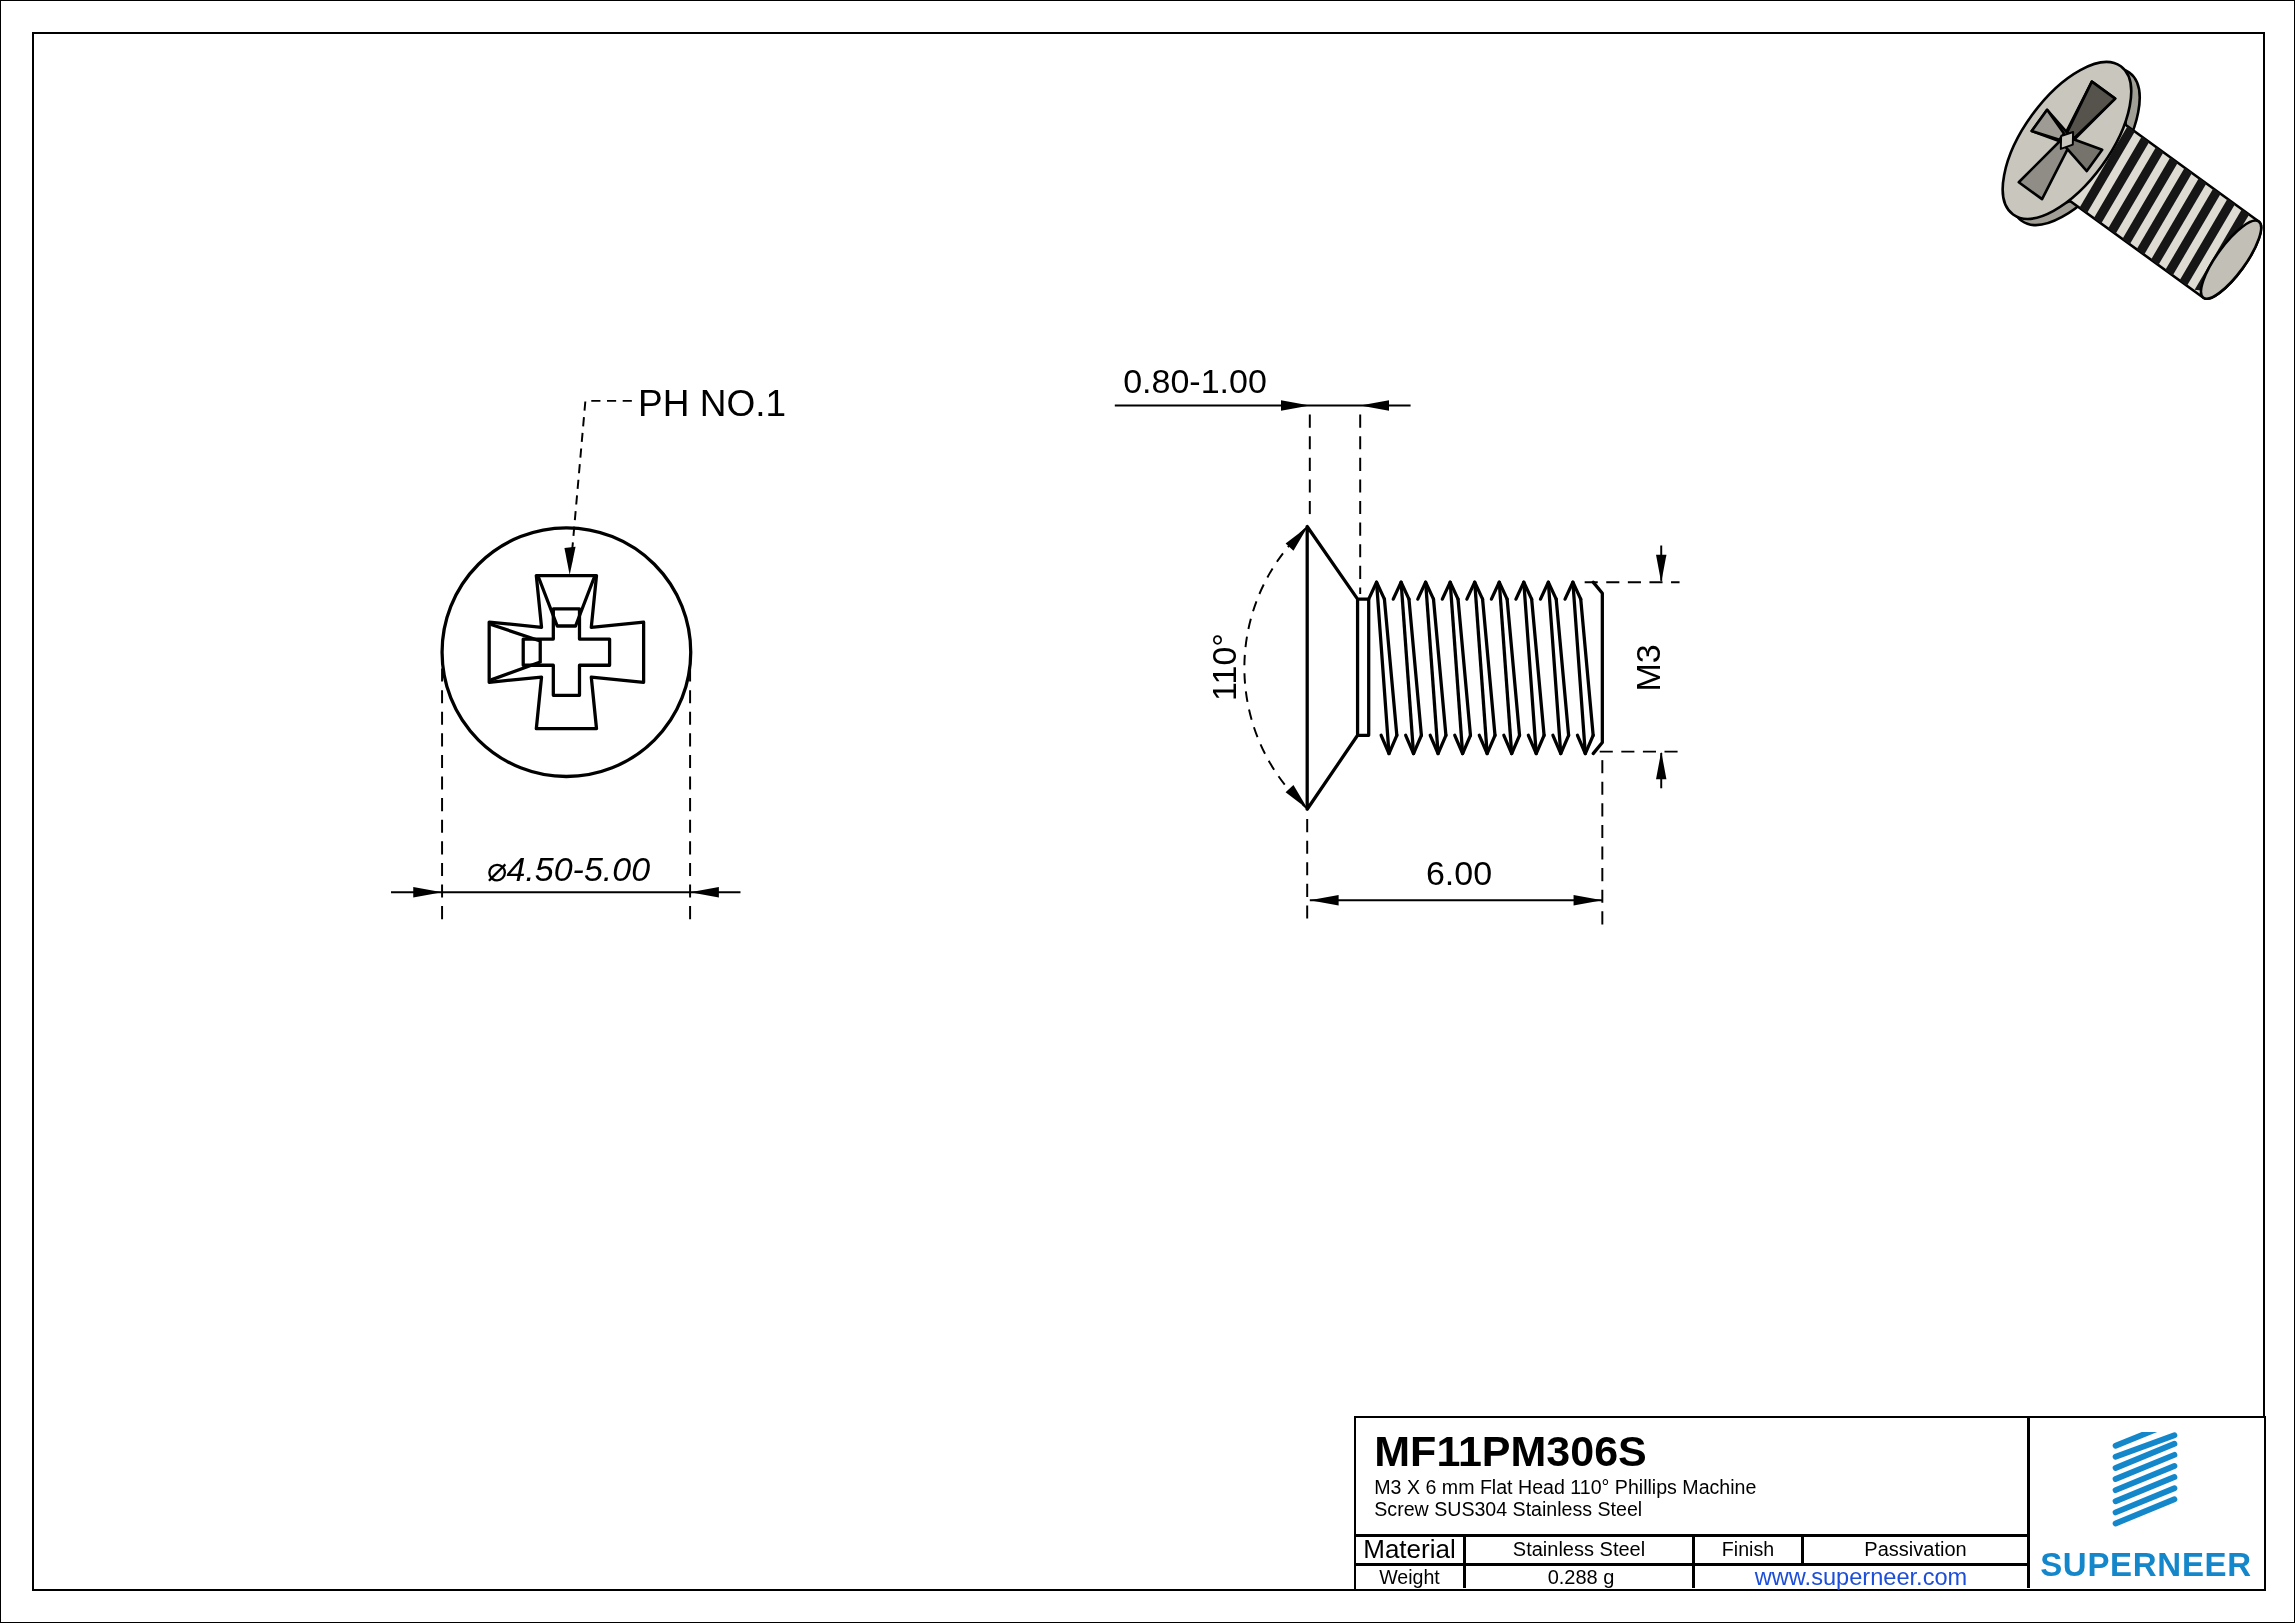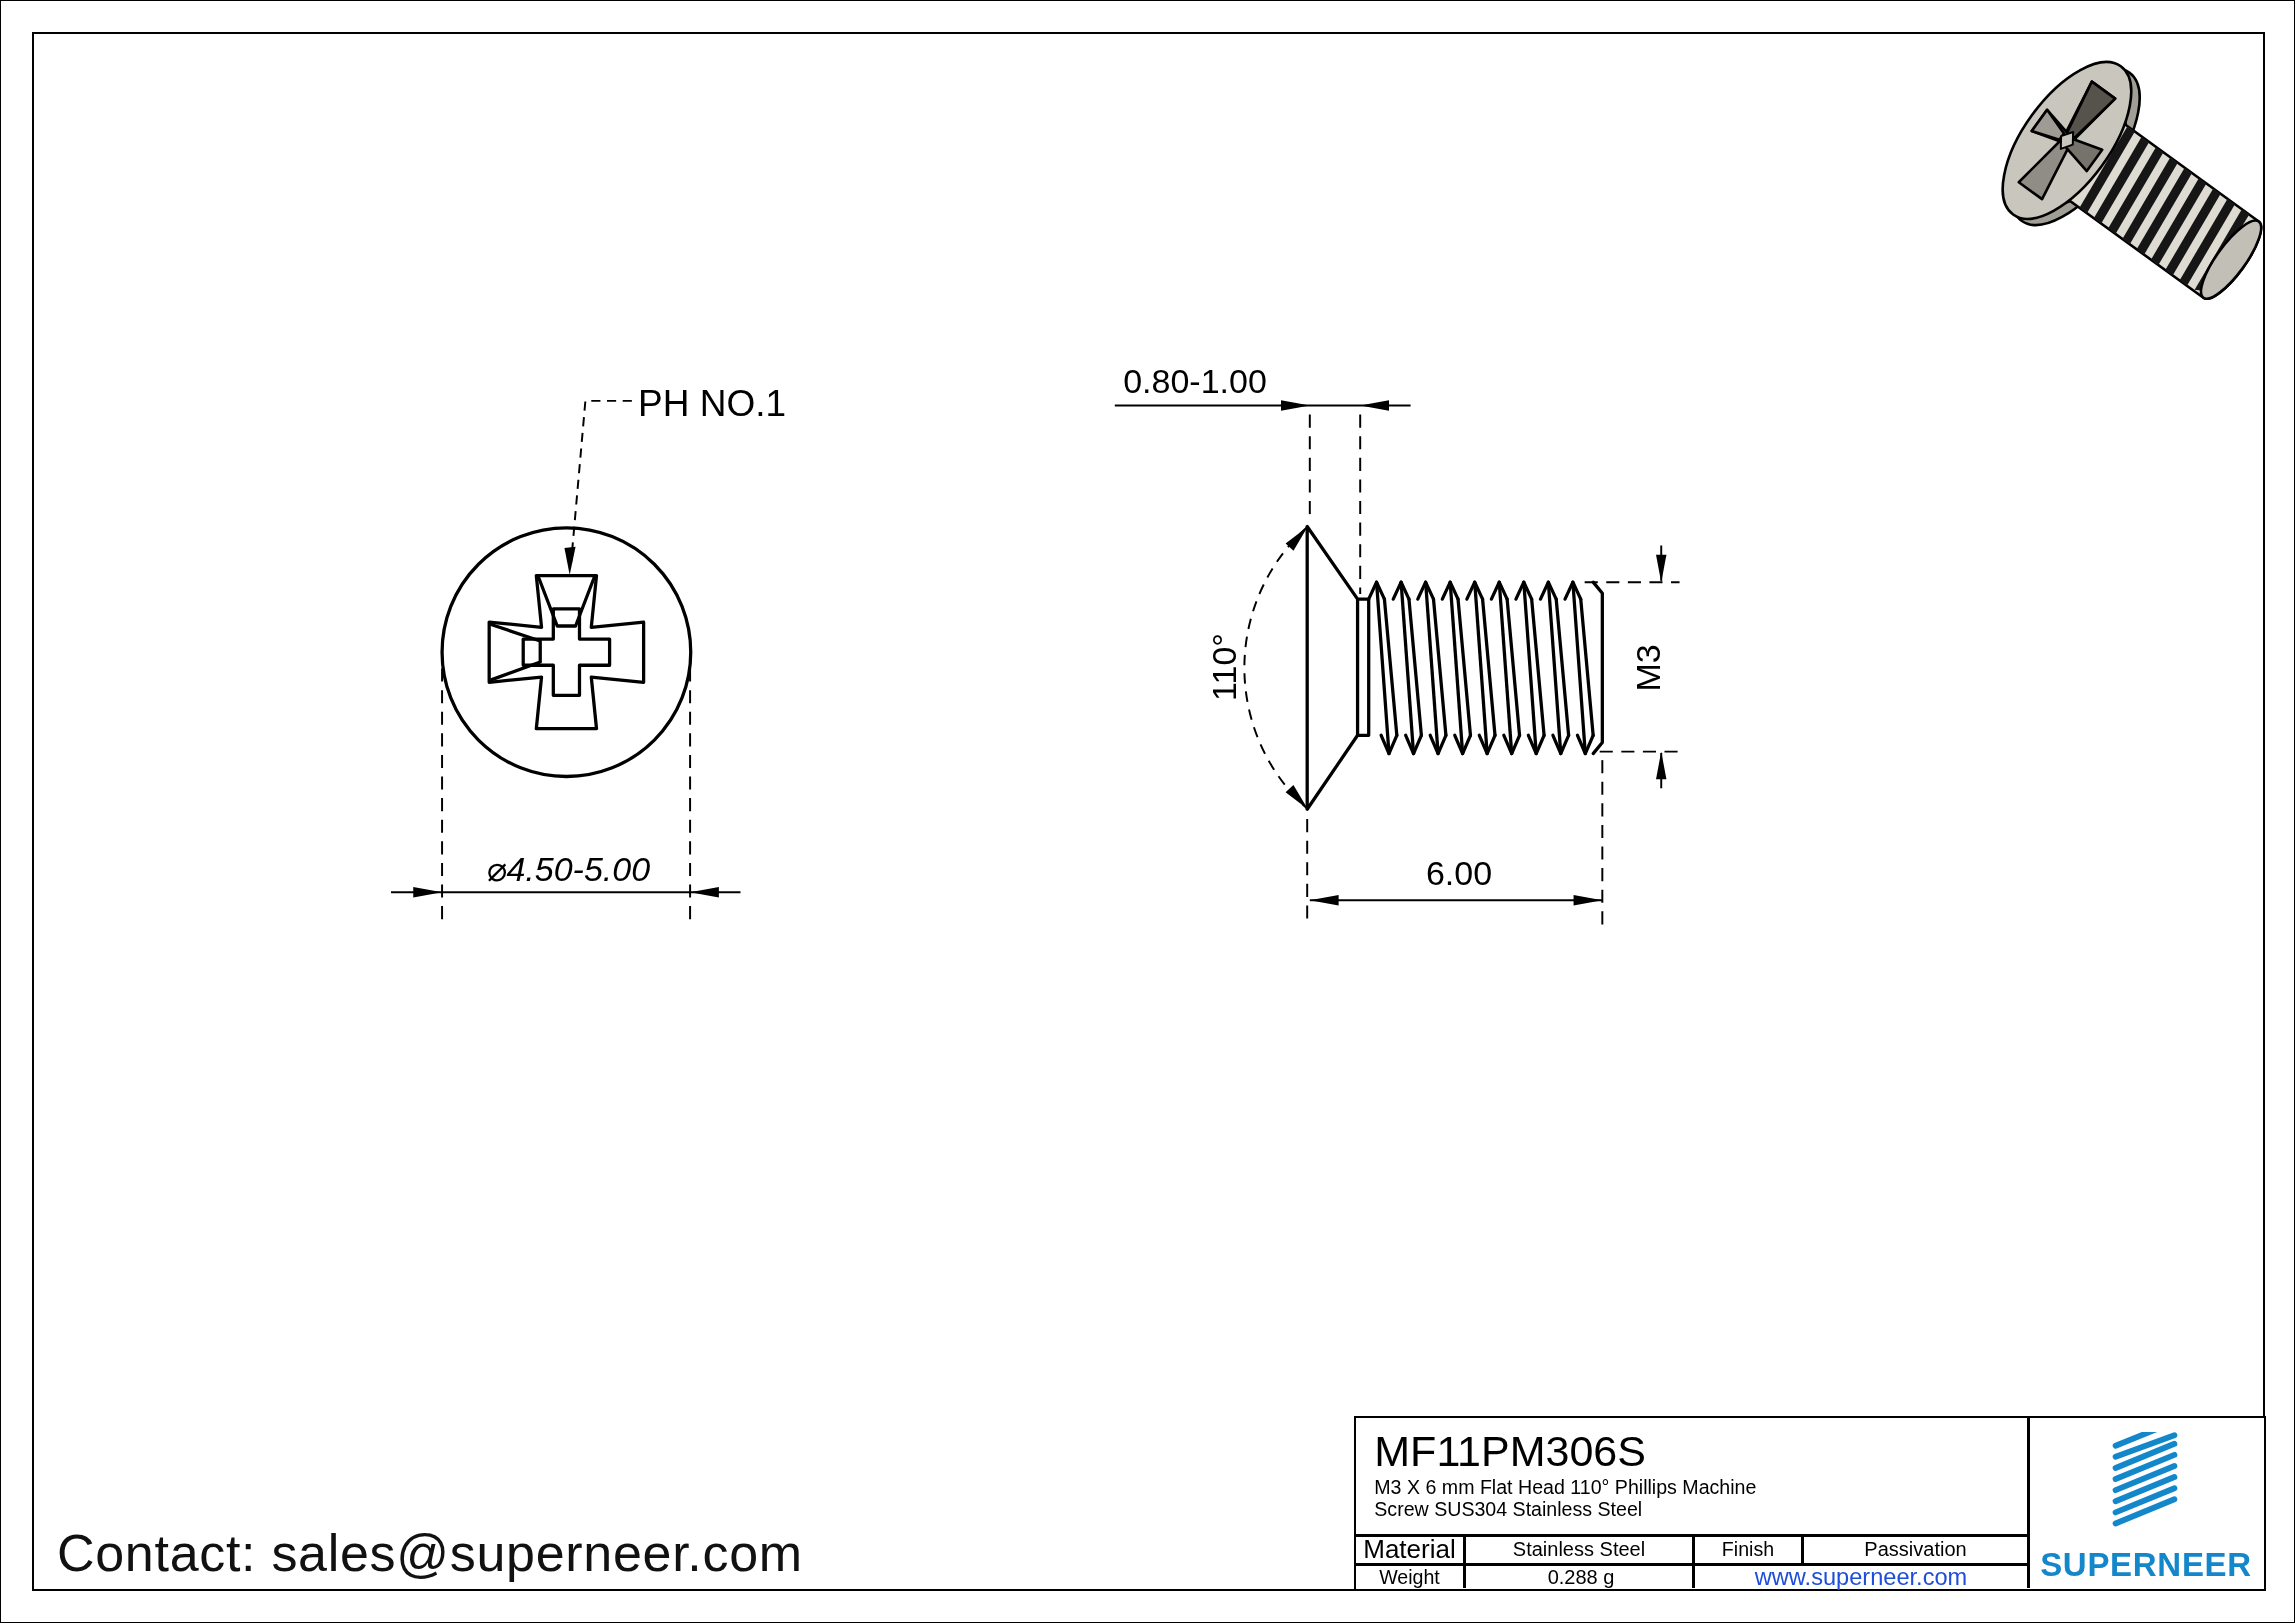--- a/index.html
+++ b/index.html
@@ -12,21 +12,21 @@
   .dim-text-rot{position:absolute;font-size:34px;white-space:nowrap;
         transform:translate(-50%,-50%) rotate(-90deg);}
   .callout{position:absolute;font-size:37px;white-space:nowrap;}
   .contact{position:absolute;left:56px;top:1522px;font-size:52px;letter-spacing:0.7px;color:#111;}
   
   .tblock{position:absolute;left:1353px;top:1415px;width:912px;height:175px;
         border:2.6px solid #000;box-sizing:border-box;background:#fff;}
   .tb-line{position:absolute;background:#000;}
   .tb-cell{position:absolute;display:flex;align-items:center;justify-content:center;
         font-size:20px;white-space:nowrap;}
-  .tb-part{position:absolute;left:18.3px;top:9.2px;font-size:43px;font-weight:normal;white-space:nowrap;}
+  .tb-part{position:absolute;left:18.3px;top:9.2px;font-size:43px;font-weight:bold;white-space:nowrap;}
   .tb-desc{position:absolute;left:18.3px;font-size:19.6px;white-space:nowrap;}
   .brand-text{position:absolute;left:671px;top:128px;width:238px;text-align:center;
         font-size:33px;font-weight:bold;letter-spacing:0.7px;}
   .website{font-size:23.6px;}
   svg{position:absolute;left:0;top:0;}
   .k{stroke:#000;fill:none;stroke-width:5;stroke-linecap:round;stroke-linejoin:round;}
   .thin{stroke:#000;fill:none;stroke-width:3;}
   .dash{stroke:#000;fill:none;stroke-width:3;stroke-dasharray:20 13;}
   .ah{fill:#000;stroke:none;}
 </style>
@@ -145,21 +145,20 @@
   <div class="dim-text" style="left:567px;top:848px;font-style:italic;"><span>⌀</span><span>4.50-5.00</span></div>
 
   <div class="dim-text" style="left:1194px;top:361px;">0.80-1.00</div>
 
   <div class="dim-text-rot" style="left:1223px;top:666px;">110°</div>
 
   <div class="dim-text-rot" style="left:1647px;top:667px;">M3</div>
 
   <div class="dim-text" style="left:1458px;top:853px;">6.00</div>
 
-  <div class="contact">Contact: sales@superneer.com</div>
 
   <div class="tblock">
 
     <div class="tb-line" style="left:0;top:116px;width:674px;height:2.6px;"></div>
     <div class="tb-line" style="left:0;top:145px;width:674px;height:2.6px;"></div>
     <div class="tb-line" style="left:671px;top:0;width:2.6px;height:170px;"></div>
     <div class="tb-line" style="left:107px;top:116px;width:2.6px;height:54px;"></div>
     <div class="tb-line" style="left:336px;top:116px;width:2.6px;height:54px;"></div>
     <div class="tb-line" style="left:445px;top:116px;width:2.6px;height:31px;"></div>
 

